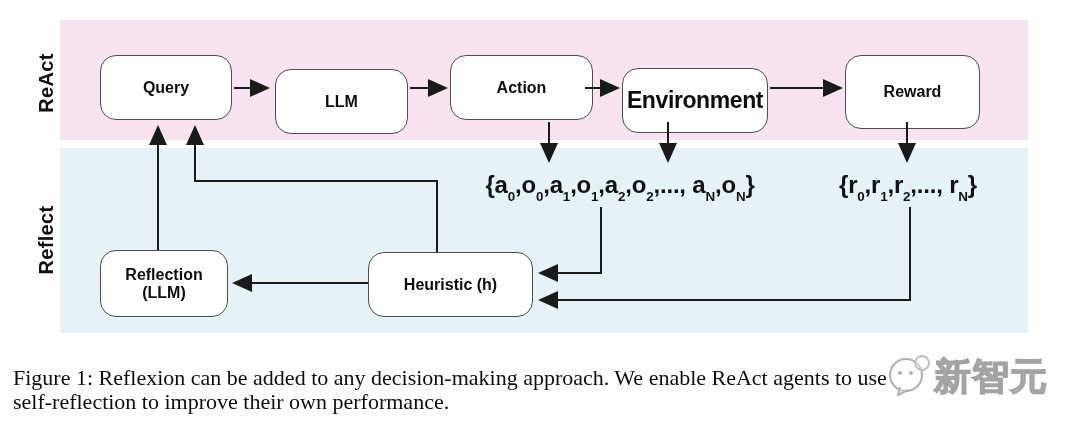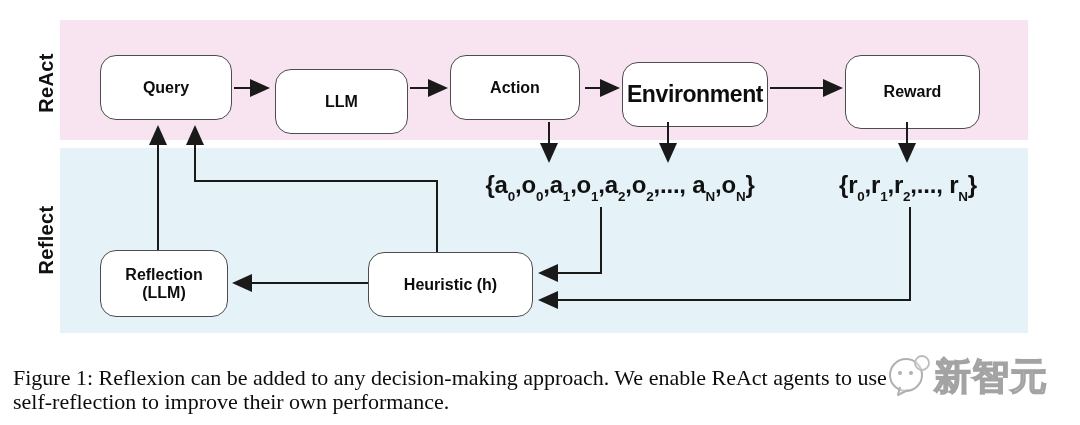--- a/index.html
+++ b/index.html
@@ -55,22 +55,22 @@
 <div id="stage">
 
   <div class="band" id="react-band"></div>
   <div class="band" id="reflect-band"></div>
 
   <div class="band-label" style="left:46px;top:83px;">ReAct</div>
   <div class="band-label" style="left:46px;top:240px;">Reflect</div>
 
   <div class="box" style="left:100px;top:55px;width:132px;height:65px;">Query</div>
   <div class="box" style="left:275px;top:69px;width:133px;height:65px;">LLM</div>
-  <div class="box" style="left:450px;top:55px;width:130px;height:65px;">Action</div>
-  <div class="box tight" style="left:622px;top:62px;width:146px;height:65px;">Environment</div>
+  <div class="box" style="left:450px;top:55px;width:143px;height:65px;">Action</div>
+  <div class="box tight" style="left:622px;top:68px;width:146px;height:65px;">Environment</div>
   <div class="box" style="left:845px;top:55px;width:135px;height:74px;">Reward</div>
 
   <div class="seq-label" style="left:620px;top:186px;">{a<sub>0</sub>,o<sub>0</sub>,a<sub>1</sub>,o<sub>1</sub>,a<sub>2</sub>,o<sub>2</sub>,..., a<sub>N</sub>,o<sub>N</sub>}</div>
   <div class="seq-label" style="left:908px;top:186px;">{r<sub>0</sub>,r<sub>1</sub>,r<sub>2</sub>,..., r<sub>N</sub>}</div>
 
   <div class="box" style="left:100px;top:250px;width:128px;height:67px;">
     <div class="two-line">
       <div>Reflection</div>
       <div>(LLM)</div>
     </div>

